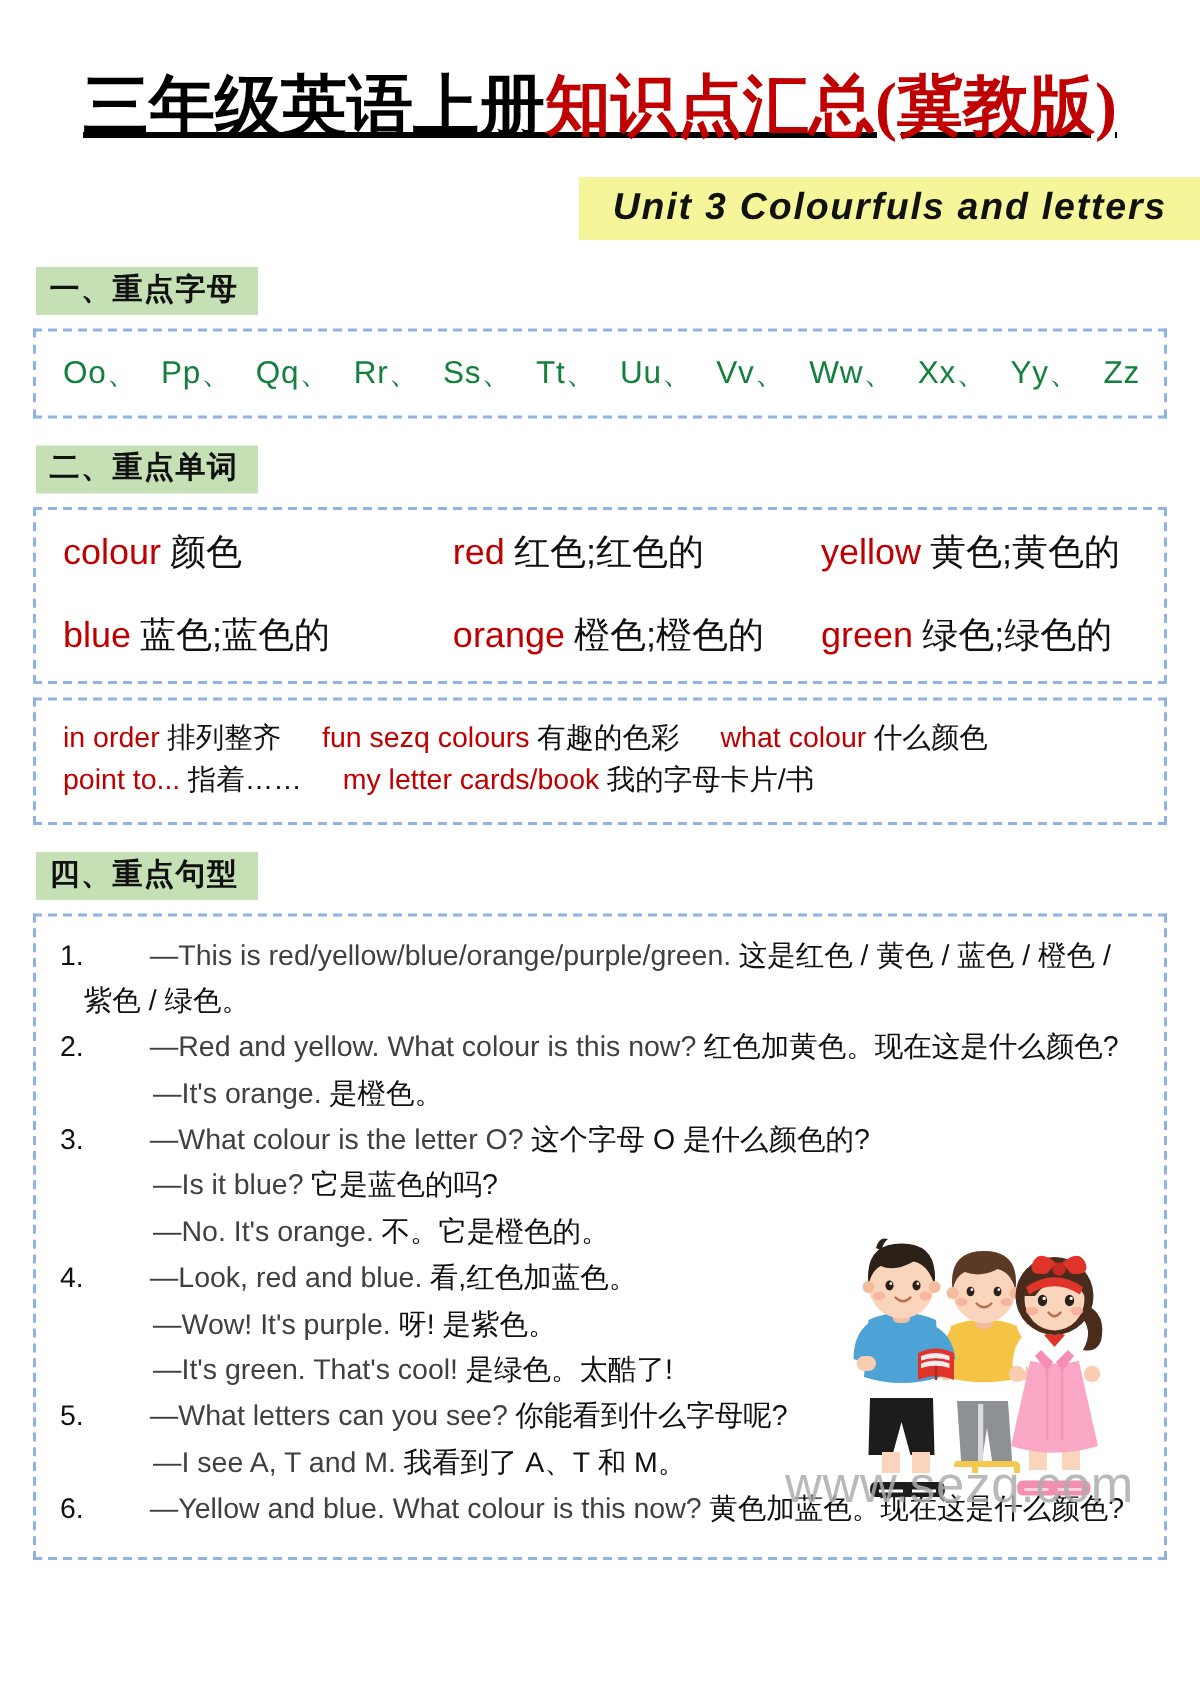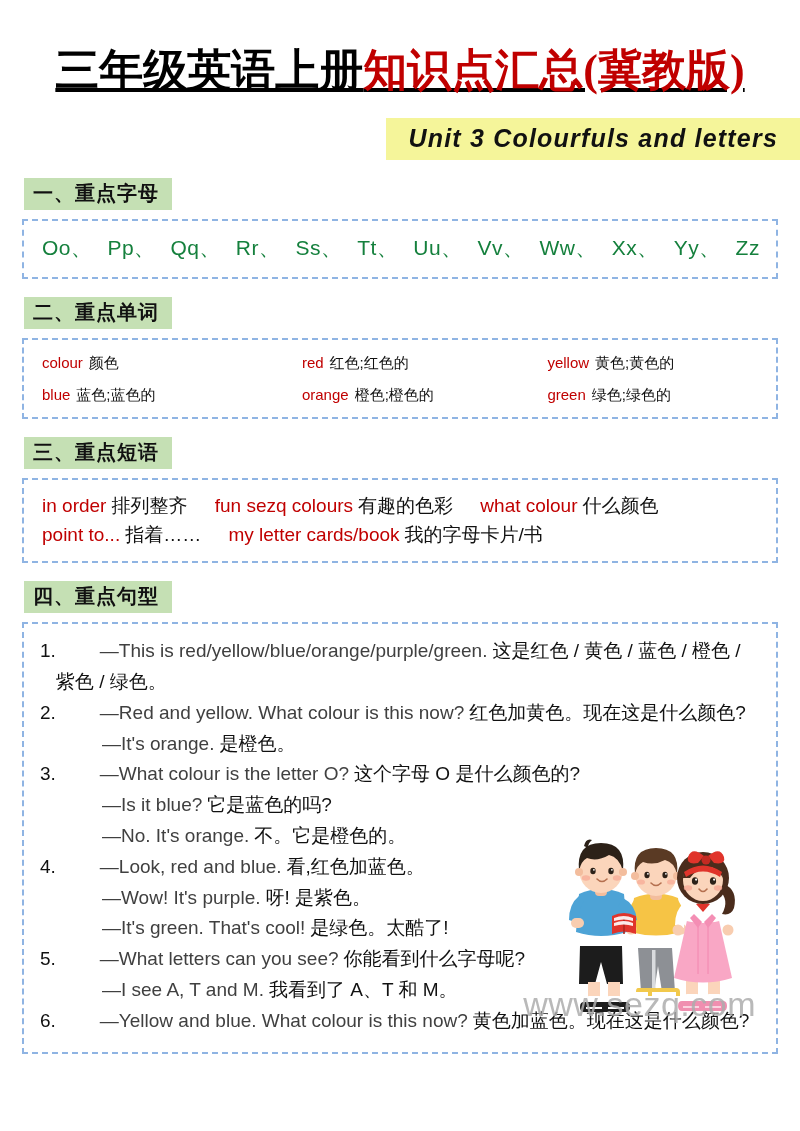--- a/index.html
+++ b/index.html
@@ -82,22 +82,22 @@
     color: #15803d;
     padding: 3px 6px 5px 6px;
     letter-spacing: 0.5px;
   }
   .letters .lt { white-space: nowrap; }
 
   
   .word-grid {
     display: grid;
     grid-template-columns: 36% 34% 30%;
-    row-gap: 10px;
-    font-size: 15px;
+    row-gap: 20px;
+    font-size: 24px;
     line-height: 1.45;
     padding: 2px 2px 2px 6px;
   }
   .word-cell { white-space: nowrap; }
   .en  { color: #c00000; }
   .cn  { color: #111111; }
   .word-cell .cn { margin-left: 6px; }
 
   
   .phrase-rows {
@@ -208,23 +208,20 @@
       </div>
       <div class="word-cell">
         <span class="en">orange</span><span class="cn">橙色;橙色的</span>
       </div>
       <div class="word-cell">
         <span class="en">green</span><span class="cn">绿色;绿色的</span>
       </div>
     </div>
   </div>
 
-  <div class="section-head">
-    <span>三、重点短语</span>
-  </div>
   <div class="dbox">
     <div class="phrase-rows">
       <div class="phrase-row">
         <span class="phrase-item"><span class="en">in order</span><span class="cn">排列整齐</span></span>
         <span class="phrase-item"><span class="en">fun sezq colours</span><span class="cn">有趣的色彩</span></span>
         <span class="phrase-item"><span class="en">what colour</span><span class="cn">什么颜色</span></span>
       </div>
       <div class="phrase-row">
         <span class="phrase-item"><span class="en">point to...</span><span class="cn">指着……</span></span>
         <span class="phrase-item"><span class="en">my letter cards/book</span><span class="cn">我的字母卡片/书</span></span>

